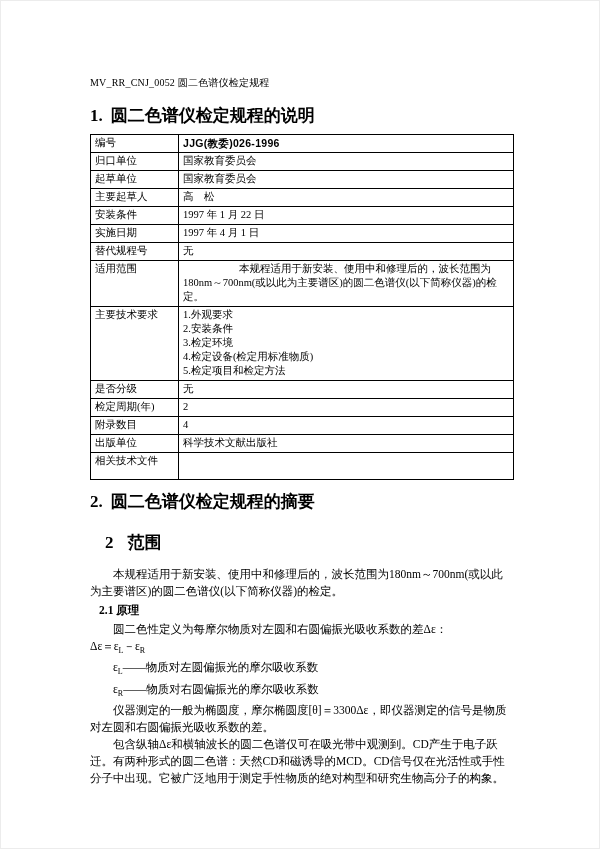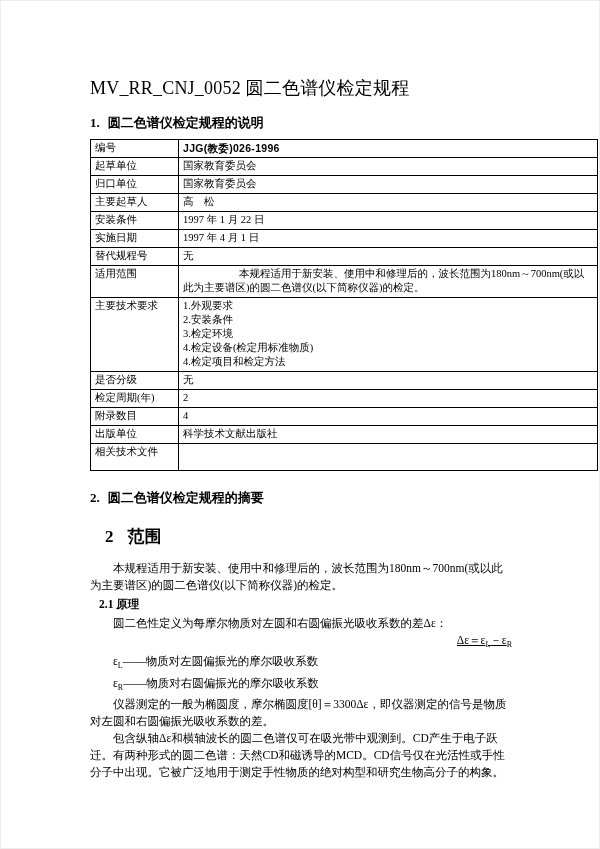--- a/index.html
+++ b/index.html
@@ -8,69 +8,69 @@
     width: 600px; height: 849px;
     background: #ffffff; color: #000;
     font-family: "Liberation Serif", "DejaVu Serif", serif;
   }
   .page {
     width: 600px; height: 849px;
     padding: 76px 88px 20px 90px;
     overflow: hidden;
     box-shadow: inset 0 0 0 1px #ececec;
   }
-  .doc-title { font-size: 18px; margin: 0 0 14px 0; letter-spacing: .2px; }
-  .sec-heading { font-size: 13px; font-weight: bold; margin: 0 0 7px 0; }
+  .doc-title { font-size: 10px; margin: 0 0 14px 0; letter-spacing: .2px; }
+  .sec-heading { font-size: 17px; font-weight: bold; margin: 0 0 7px 0; }
   .sec-heading .num { margin-right: 8px; }
-  .sec-heading.after-table { margin-top: 18px; }
+  .sec-heading.after-table { margin-top: 10px; }
 
-  table.info-table { border-collapse: collapse; width: 508px; table-layout: fixed; }
+  table.info-table { border-collapse: collapse; width: 424px; table-layout: fixed; }
   .info-table td {
     border: 1px solid #000;
     font-size: 10.5px; line-height: 14px;
     padding: 1px 4px 2px; vertical-align: top;
   }
   .info-table td.lbl { width: 88px; }
   .num-val { font-weight: bold; font-family: "Liberation Sans", "DejaVu Sans", sans-serif; letter-spacing: .3px; }
   .cell-indent { margin: 0; text-indent: 56px; }
   tr.empty-tall td { height: 27px; }
   tr.empty-row td { height: 15px; }
 
   .chapter { font-size: 17px; font-weight: bold; margin: 18px 0 12px 15px; }
   .chapter .ch-num { margin-right: 14px; }
 
   .para { font-size: 11.5px; line-height: 17px; margin: 0; }
   .indent { text-indent: 2em; }
   .sub-heading { font-size: 11.5px; font-weight: bold; line-height: 17px; margin: 2px 9px; }
-  .formula { font-size: 11.5px; line-height: 17px; text-align: right; text-decoration: underline; }
+  .formula { font-size: 11.5px; line-height: 17px; text-align: left; }
   sub { font-size: 8px; }
 </style>
 </head>
 <body>
 
 <div class="page">
 
   <div class="doc-title">MV_RR_CNJ_0052 圆二色谱仪检定规程</div>
 
   <div class="sec-heading">
     <span class="num">1.</span><span>圆二色谱仪检定规程的说明</span>
   </div>
 
   <table class="info-table">
     <tbody>
       <tr>
         <td class="lbl">编号</td>
         <td class="num-val">JJG(教委)026-1996</td>
       </tr>
       <tr>
-        <td class="lbl">起草单位</td>
+        <td class="lbl">归口单位</td>
         <td>国家教育委员会</td>
       </tr>
       <tr>
-        <td class="lbl">归口单位</td>
+        <td class="lbl">起草单位</td>
         <td>国家教育委员会</td>
       </tr>
       <tr>
         <td class="lbl">主要起草人</td>
         <td>高　松</td>
       </tr>
       <tr>
         <td class="lbl">安装条件</td>
         <td>1997 年 1 月 22 日</td>
       </tr>
@@ -88,21 +88,21 @@
           <p class="cell-indent">本规程适用于新安装、使用中和修理后的，波长范围为180nm～700nm(或以此为主要谱区)的圆二色谱仪(以下简称仪器)的检定。</p>
         </td>
       </tr>
       <tr>
         <td class="lbl">主要技术要求</td>
         <td>
           <div>1.外观要求</div>
           <div>2.安装条件</div>
           <div>3.检定环境</div>
           <div>4.检定设备(检定用标准物质)</div>
-          <div>4.检定项目和检定方法</div>
+          <div>5.检定项目和检定方法</div>
         </td>
       </tr>
       <tr>
         <td class="lbl">是否分级</td>
         <td>无</td>
       </tr>
       <tr>
         <td class="lbl">检定周期(年)</td>
         <td>2</td>
       </tr>

